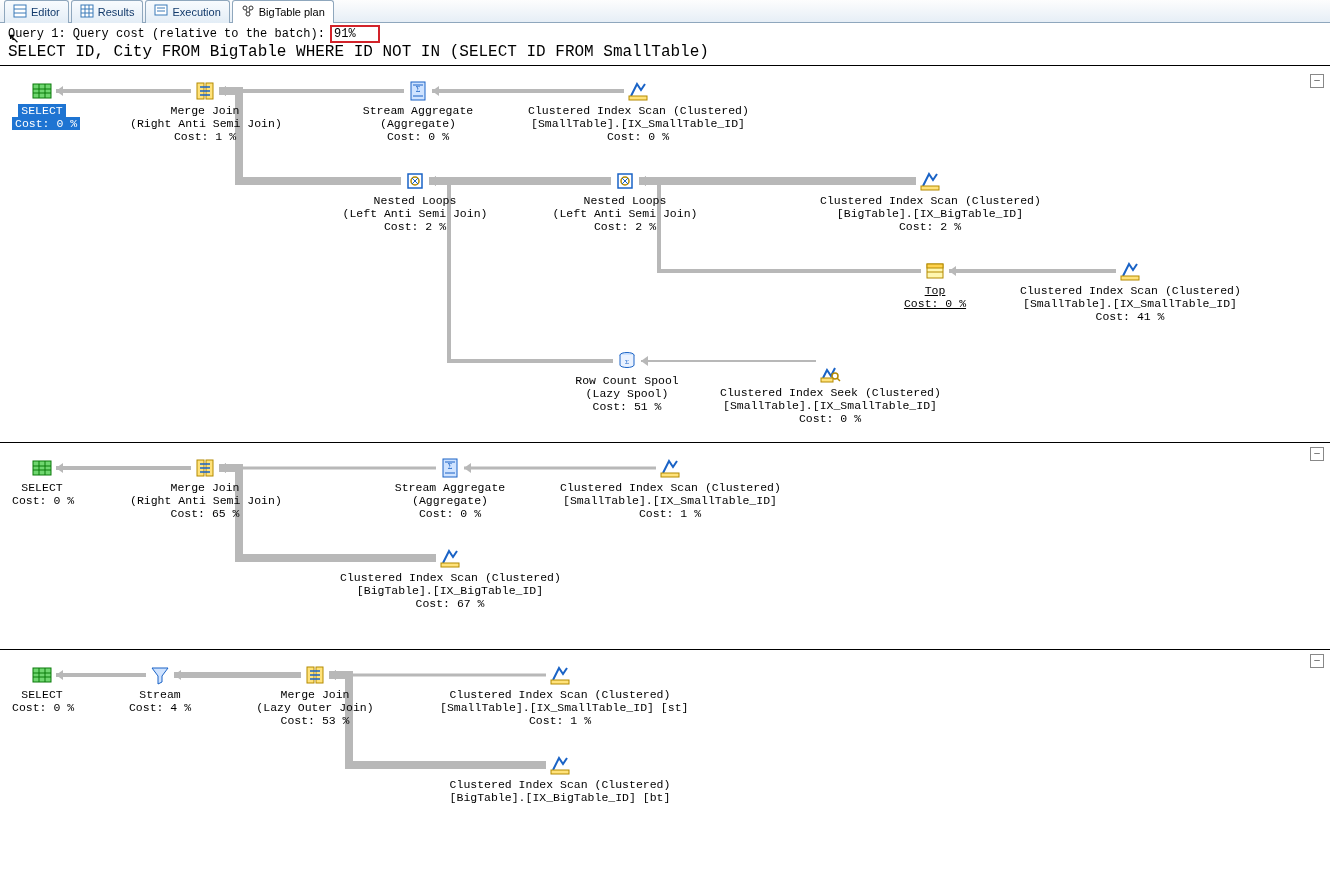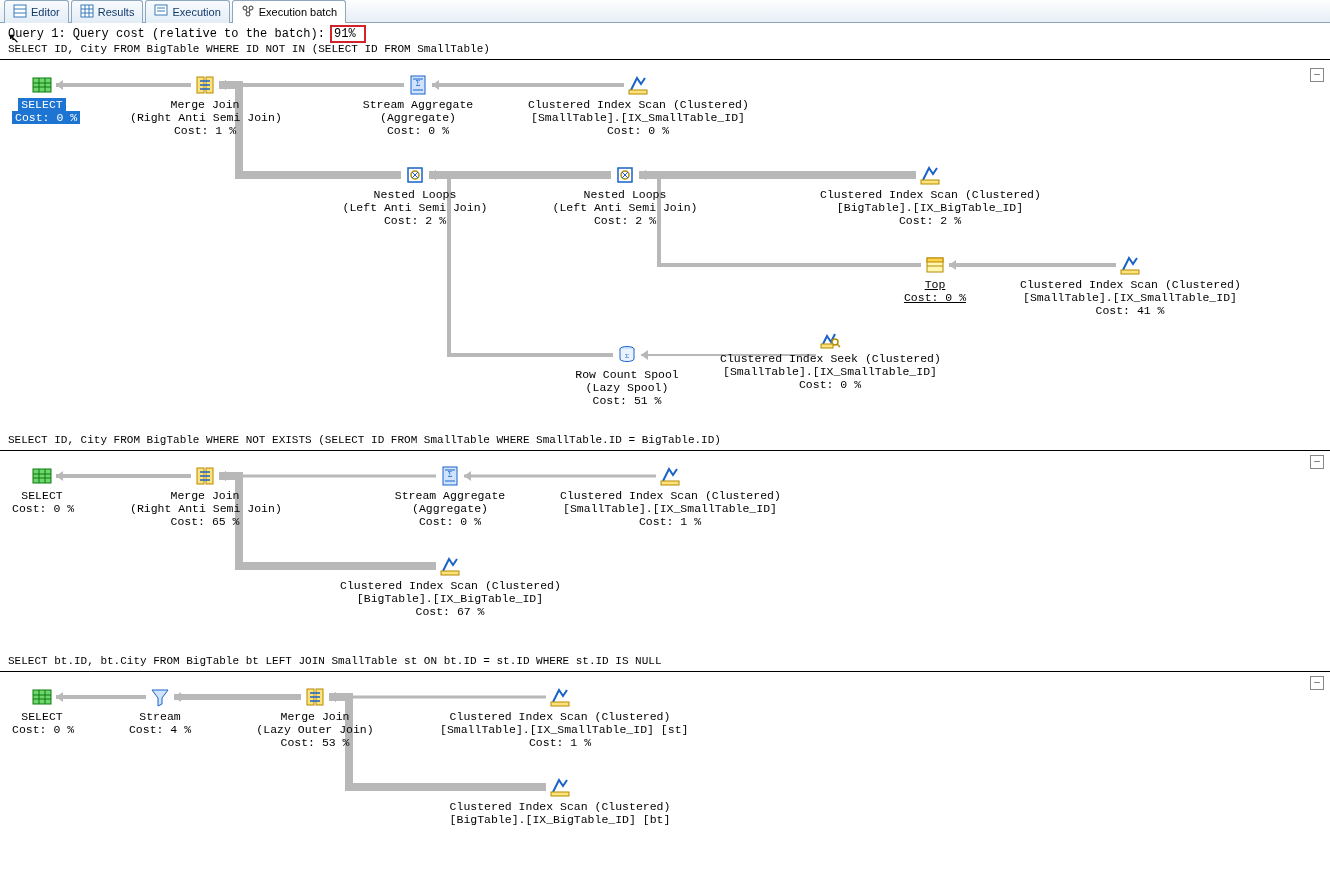--- a/index.html
+++ b/index.html
@@ -1,22 +1,22 @@
 <!DOCTYPE html>
 <html><head>
 <meta charset="utf-8">
 <style>
 html,body{margin:0;padding:0;font-family:"Segoe UI",Tahoma,sans-serif;font-size:11px;color:#000;background:#fff;width:1330px}
 .tabbar{height:22px;background:linear-gradient(#fdfdfd,#e6eef6);border-bottom:1px solid #8fa7bd;display:flex;align-items:flex-start;padding-left:4px}
 .tab{display:flex;align-items:center;gap:4px;padding:2px 8px;border:1px solid #8fa7bd;border-bottom:none;background:linear-gradient(#f8fbfe,#e3edf6);margin-right:2px;border-radius:3px 3px 0 0;height:18px;cursor:pointer;color:#123a6b}
 .tab.active{background:#fff;color:#000}
 .pane{background:#fff}
 .qhdr{font-family:"Courier New",monospace;font-size:12px;padding:2px 4px 0 8px;white-space:pre;position:relative}
-.hl{border:2px solid #d2232a;padding:0 8px 0 2px;display:inline-block;margin-left:-2px}
-.sql{font-family:"Courier New",monospace;font-size:11px;padding:0 4px 2px 8px;white-space:pre}
+.hl{border:2px solid #d2232a;padding:0 22px 0 2px;display:inline-block;margin-left:-2px}
+.sql{font-family:"Courier New",monospace;font-size:16px;padding:0 4px 2px 8px;white-space:pre}
 .sep{border-top:1px solid #000;margin:2px 0 4px 0}
 .canvas{position:relative}
 .node{position:absolute;text-align:center;font-family:"Courier New",monospace;font-size:11.5px;line-height:13px;white-space:nowrap}
 .node .ic{display:block;margin:0 auto 2px auto}
 .sel{background:#1e74d2;color:#fff;display:inline-block;padding:0 3px}
 svg.ic{width:22px;height:22px}
 svg.arrows{position:absolute;left:0;top:0;pointer-events:none}
 .minbox{position:absolute;right:6px;width:12px;height:12px;border:1px solid #888;background:#fff;font-size:10px;line-height:10px;text-align:center;color:#555;cursor:pointer}
 .cursor{position:absolute;left:8px;top:30px;font-size:14px;pointer-events:none}
 </style>
@@ -51,21 +51,21 @@
       <span>Execution</span>
     </div>
     <div class="tab active">
       <span><svg width="14" height="14" viewBox="0 0 14 14">
           <circle cx="4" cy="4" r="2" fill="none" stroke="#333"></circle>
           <circle cx="10" cy="4" r="2" fill="none" stroke="#333"></circle>
           <circle cx="7" cy="10" r="2" fill="none" stroke="#333"></circle>
           <line x1="5" y1="6" x2="6" y2="8" stroke="#333"></line>
           <line x1="9" y1="6" x2="8" y2="8" stroke="#333"></line>
         </svg></span>
-      <span>Execution batch</span>
+      <span>BigTable plan</span>
     </div>
   </div>
 <div class="cursor">↖</div>
 <div class="pane" id="pane">
     <div>
       <div class="qhdr"><span>Query 1: Query cost (relative to the batch): </span><span class="hl">91%</span></div>
       <div class="sql">SELECT ID, City FROM BigTable WHERE ID NOT IN (SELECT ID FROM SmallTable)</div>
       <div class="sep"></div>
       <div class="canvas" style="height: 370px;">
         <svg class="arrows" width="1330" height="370">
@@ -133,30 +133,29 @@
             </svg></span><span>Top</span><br><span>Cost: 0 %</span></div>
         <div class="node" style="left: 1020px; top: 190px; width: 220px;"><span><svg class="ic" viewBox="0 0 22 22">
               <path d="M4 16 L10 4 L14 10 L18 4" stroke="#1a63c6" fill="none" stroke-width="2"></path>
               <rect x="2" y="16" width="18" height="4" fill="#ffe27a" stroke="#b48a00"></rect>
             </svg></span><span>Clustered Index Scan (Clustered)</span><br><span>[SmallTable].[IX_SmallTable_ID]</span><br><span>Cost: 41 %</span></div>
         <div class="node" style="left: 562px; top: 280px; width: 130px;"><span><svg class="ic" viewBox="0 0 22 22">
               <ellipse cx="11" cy="5" rx="7" ry="2.5" fill="#cfe3ff" stroke="#1a63c6"></ellipse>
               <path d="M4 5 v10 a7 2.5 0 0 0 14 0 v-10" fill="#eaf2ff" stroke="#1a63c6"></path>
               <text x="11" y="14" font-size="7" text-anchor="middle" fill="#1a63c6" font-family="serif">Σ</text>
             </svg></span><span>Row Count Spool</span><br><span>(Lazy Spool)</span><br><span>Cost: 51 %</span></div>
-        <div class="node" style="left: 720px; top: 264px; width: 220px;"><span><svg class="ic" viewBox="0 0 22 22">
+        <div class="node" style="left: 720px; top: 292px; width: 220px;"><span><svg class="ic" viewBox="0 0 22 22">
               <path d="M4 16 L8 8 L12 14 L16 6" stroke="#1a63c6" fill="none" stroke-width="2"></path>
               <circle cx="16" cy="14" r="3" fill="none" stroke="#b48a00" stroke-width="1.5"></circle>
               <line x1="18" y1="16" x2="21" y2="19" stroke="#b48a00" stroke-width="1.5"></line>
               <rect x="2" y="16" width="12" height="4" fill="#ffe27a" stroke="#b48a00"></rect>
             </svg></span><span>Clustered Index Seek (Clustered)</span><br><span>[SmallTable].[IX_SmallTable_ID]</span><br><span>Cost: 0 %</span></div>
       </div>
     </div>
     <div>
-      <div class="sql">SELECT ID, City FROM BigTable WHERE NOT EXISTS (SELECT ID FROM SmallTable WHERE SmallTable.ID = BigTable.ID)</div>
       <div class="sep"></div>
       <div class="canvas" style="height: 200px;">
         <svg class="arrows" width="1330" height="200">
           <path d="M 191 21 L 56 21" fill="none" stroke="#b8b8b8" stroke-width="4"></path>
           <path d="M 56 21 l 7 -5 l 0 10 z" fill="#b8b8b8"></path>
           <path d="M 436 21 L 219 21" fill="none" stroke="#b8b8b8" stroke-width="3"></path>
           <path d="M 219 21 l 7 -5 l 0 10 z" fill="#b8b8b8"></path>
           <path d="M 656 21 L 464 21" fill="none" stroke="#b8b8b8" stroke-width="3"></path>
           <path d="M 464 21 l 7 -5 l 0 10 z" fill="#b8b8b8"></path>
           <path d="M 436 111 L 239 111 L 239 21 L 219 21" fill="none" stroke="#b8b8b8" stroke-width="8"></path>
@@ -184,21 +183,20 @@
               <path d="M4 16 L10 4 L14 10 L18 4" stroke="#1a63c6" fill="none" stroke-width="2"></path>
               <rect x="2" y="16" width="18" height="4" fill="#ffe27a" stroke="#b48a00"></rect>
             </svg></span><span>Clustered Index Scan (Clustered)</span><br><span>[SmallTable].[IX_SmallTable_ID]</span><br><span>Cost: 1 %</span></div>
         <div class="node" style="left: 340px; top: 100px; width: 220px;"><span><svg class="ic" viewBox="0 0 22 22">
               <path d="M4 16 L10 4 L14 10 L18 4" stroke="#1a63c6" fill="none" stroke-width="2"></path>
               <rect x="2" y="16" width="18" height="4" fill="#ffe27a" stroke="#b48a00"></rect>
             </svg></span><span>Clustered Index Scan (Clustered)</span><br><span>[BigTable].[IX_BigTable_ID]</span><br><span>Cost: 67 %</span></div>
       </div>
     </div>
     <div>
-      <div class="sql">SELECT bt.ID, bt.City FROM BigTable bt LEFT JOIN SmallTable st ON bt.ID = st.ID WHERE st.ID IS NULL</div>
       <div class="sep"></div>
       <div class="canvas" style="height: 200px;">
         <svg class="arrows" width="1330" height="200">
           <path d="M 146 21 L 56 21" fill="none" stroke="#b8b8b8" stroke-width="4"></path>
           <path d="M 56 21 l 7 -5 l 0 10 z" fill="#b8b8b8"></path>
           <path d="M 301 21 L 174 21" fill="none" stroke="#b8b8b8" stroke-width="6"></path>
           <path d="M 174 21 l 7 -5 l 0 10 z" fill="#b8b8b8"></path>
           <path d="M 546 21 L 329 21" fill="none" stroke="#b8b8b8" stroke-width="3"></path>
           <path d="M 329 21 l 7 -5 l 0 10 z" fill="#b8b8b8"></path>
           <path d="M 546 111 L 349 111 L 349 21 L 329 21" fill="none" stroke="#b8b8b8" stroke-width="8"></path>

